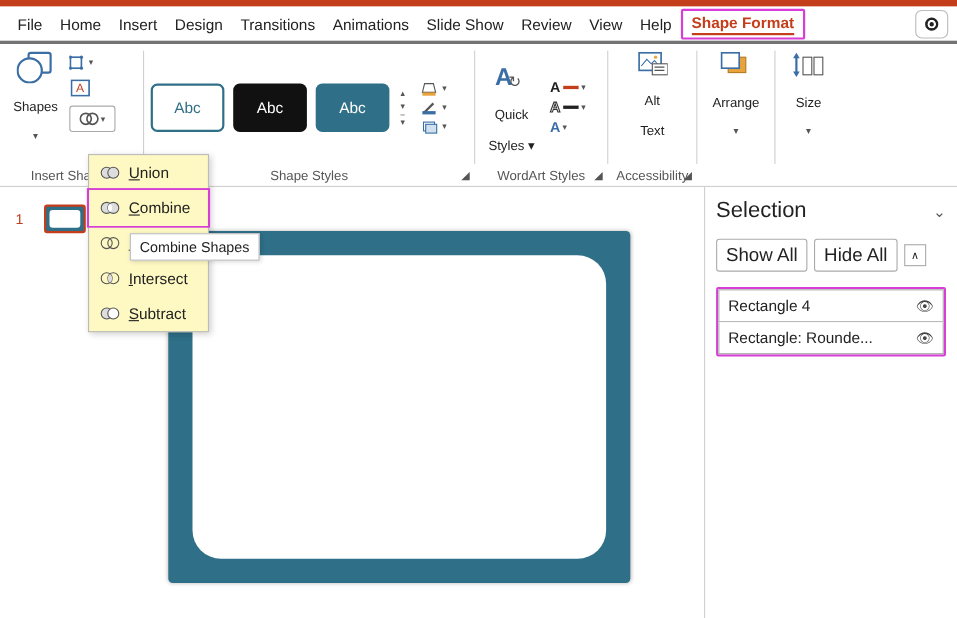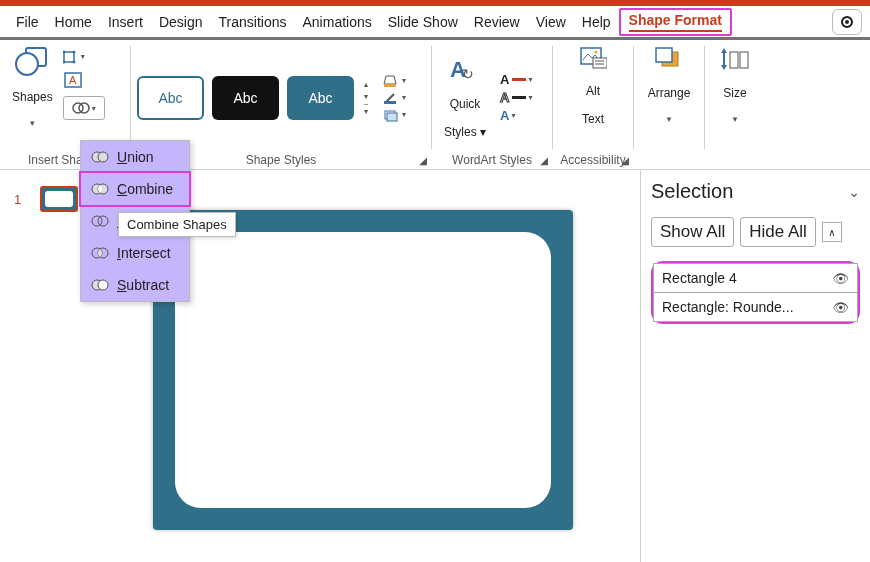--- a/index.html
+++ b/index.html
@@ -25,41 +25,41 @@
   .merge-btn { width:42px; height:24px; border:1px solid #aaa; border-radius:3px; display:flex; align-items:center; justify-content:center; gap:2px; margin-top:2px;}
   .style-swatch { width:67px; height:44px; border-radius:6px; display:flex; align-items:center; justify-content:center; font-size:14px; }
   .swatch1 { border:2px solid #2f6f87; color:#2f6f87; background:#fff;}
   .swatch2 { background:#111; color:#fff;}
   .swatch3 { background:#2f6f87; color:#fff;}
   .mini-col { display:flex; flex-direction:column; gap:3px; }
   .mini-row { display:flex; align-items:center; gap:2px; font-size:13px;}
   .chev-sm{font-size:8px;color:#555;}
   .launcher{position:absolute; right:4px; bottom:3px; font-size:10px; color:#555;}
   
-  .dropdown { position:absolute; left:80px; top:140px; width:110px; background:#c4b5fd; border:1px solid #bbb; box-shadow:2px 2px 6px rgba(0,0,0,.2); z-index:50;}
+  .dropdown { position:absolute; left:80px; top:140px; width:110px; background:#fef9c3; border:1px solid #bbb; box-shadow:2px 2px 6px rgba(0,0,0,.2); z-index:50;}
   .dd-item { display:flex; align-items:center; gap:8px; padding:8px 10px; font-size:14px; cursor:pointer; position:relative;}
   .dd-item .u{ text-decoration:underline; }
   .dd-item.sel{ box-shadow:0 0 0 2px #d63ed6; z-index:2;}
   .dd-icon{ width:18px; display:flex; justify-content:center;}
   .tooltip { position:absolute; left:118px; top:212px; background:#fff; border:1px solid #bbb; padding:4px 8px; font-size:13px; white-space:nowrap; z-index:60; box-shadow:1px 1px 4px rgba(0,0,0,.15);}
   
   .workspace{ position:absolute; top:170px; left:0; right:0; bottom:0; display:flex;}
   .thumb-col{ width:86px; padding:10px 8px;}
   .thumb-num{ color:#c43e1c; font-size:13px; position:absolute; left:14px; top:192px;}
   .thumb{ width:38px; height:26px; border:2px solid #c43e1c; border-radius:3px; background:#2f6f87; position:absolute; left:40px; top:186px;}
   .thumb::after{content:""; position:absolute; inset:3px; background:#fff; border-radius:3px;}
   .canvas-wrap{ flex:1; display:flex; align-items:flex-start; justify-content:center; padding:30px 10px 10px;}
   .slide{ width:420px; height:320px; background:#2f6f87; border-radius:4px; box-shadow:0 0 4px rgba(0,0,0,.3); position:relative; margin-top:10px;}
   .slide-inner{ position:absolute; inset:22px; background:#fff; border-radius:26px;}
   
   .sel-pane{ width:230px; border-left:1px solid #d0d0d0; background:#fff; padding:10px 10px; font-size:14px;}
   .sel-title{ font-size:20px; font-weight:400; display:flex; align-items:center; justify-content:space-between; margin-bottom:14px;}
   .sel-btns{ display:flex; gap:6px; margin-bottom:14px; align-items:center;}
   .btn{ border:1px solid #aaa; border-radius:3px; padding:4px 8px; font-size:17px; cursor:pointer; background:#fff;}
-  .sel-list{ border:2px solid #d63ed6; border-radius:12px;}
+  .sel-list{ border:2px solid #d63ed6; border-radius:2px;}
   .sel-row{ display:flex; align-items:center; justify-content:space-between; border:1px solid #aaa; padding:6px 8px; background:#fff;}
   .sel-row + .sel-row{ border-top:none;}
   .eye{ font-size:13px; color:#444;}
   .scroll-up{ width:20px;height:20px; border:1px solid #aaa; display:flex;align-items:center;justify-content:center;font-size:10px;}
   svg{display:block;}
 </style>
 </head>
 <body>
 
 <div class="titlebar"></div>

